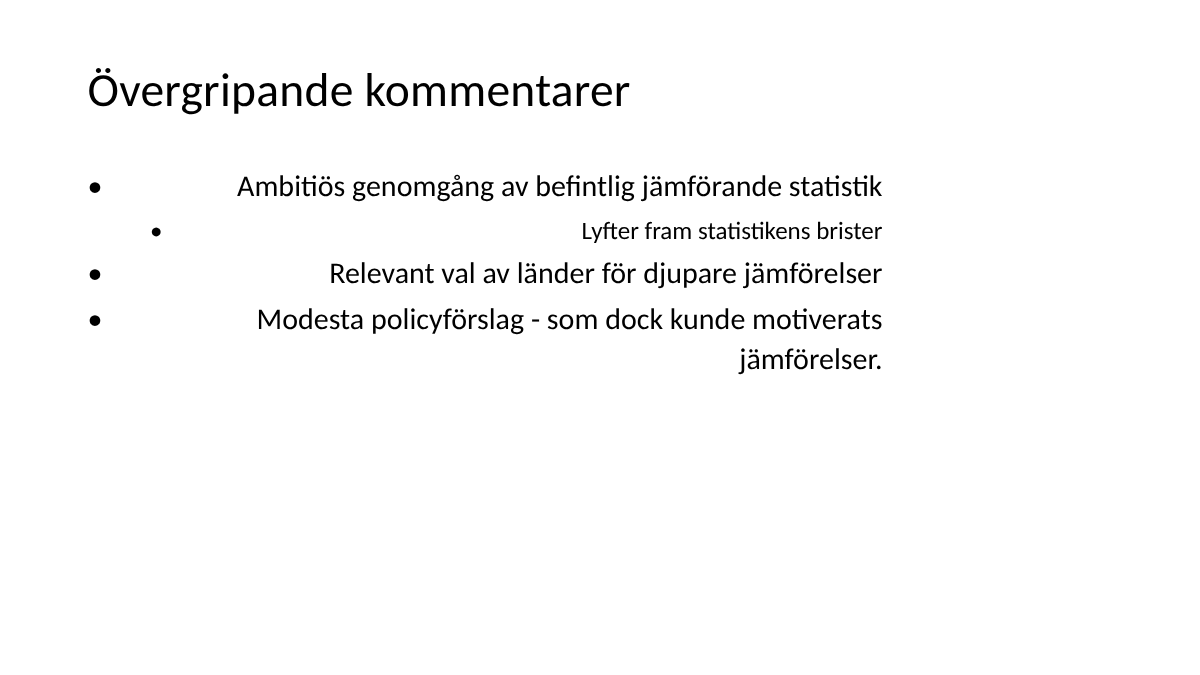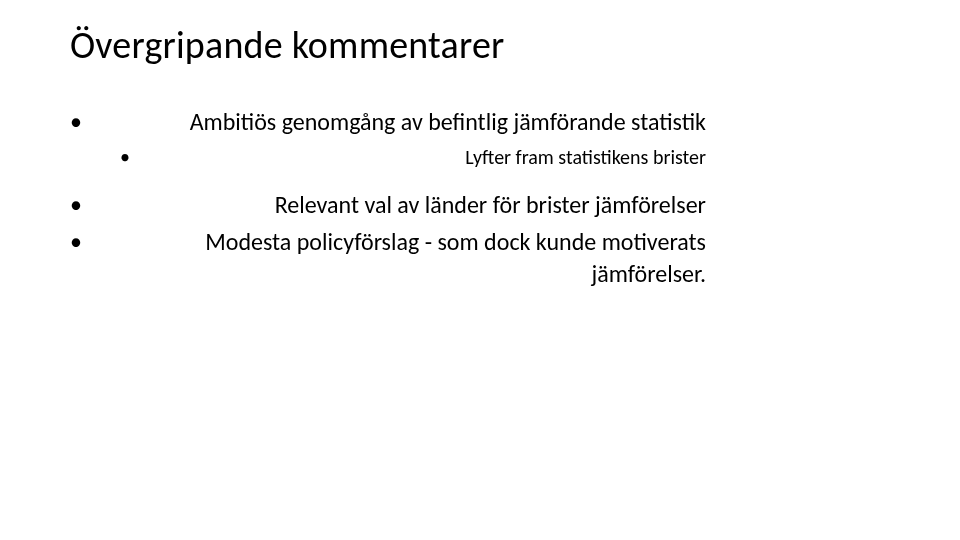--- a/index.html
+++ b/index.html
@@ -8,21 +8,21 @@
     width: 960px;
     height: 540px;
     background: #ffffff;
     font-family: "Calibri", "Segoe UI", Arial, sans-serif;
     color: #000000;
   }
   .slide {
     box-sizing: border-box;
     width: 776px;
     height: 540px;
-    padding: 22px 70px 40px 70px;
+    padding: 50px 70px 40px 70px;
   }
   .title {
     font-size: 38px;
     font-weight: 400;
     margin: 0 0 38px 0;
     letter-spacing: 0.2px;
   }
   ul.level1 {
     list-style: none;
     margin: 0;
@@ -39,21 +39,21 @@
   ul.level1 > li::before {
     content: "•";
     position: absolute;
     left: 0;
     top: 0;
     font-size: 24px;
     color: #000;
   }
   ul.level2 {
     list-style: none;
-    margin: 6px 0 18px 0;
+    margin: 6px 0 4px 0;
     padding: 0 0 0 28px;
   }
   ul.level2 > li {
     position: relative;
     padding-left: 18px;
     font-size: 20px;
     line-height: 1.35;
   }
   ul.level2 > li::before {
     content: "•";
@@ -73,19 +73,19 @@
   <ul class="level1">
     <li>
       <span>Ambitiös genomgång av befintlig jämförande statistik</span>
       <ul class="level2">
         <li>
           <span>Lyfter fram statistikens brister</span>
         </li>
       </ul>
     </li>
     <li>
-      <span>Relevant val av länder för brister jämförelser</span>
+      <span>Relevant val av länder för djupare jämförelser</span>
     </li>
     <li>
       <span>Modesta policyförslag - som dock kunde motiverats jämförelser.</span>
     </li>
   </ul>
 </div>
 
 </body></html>

